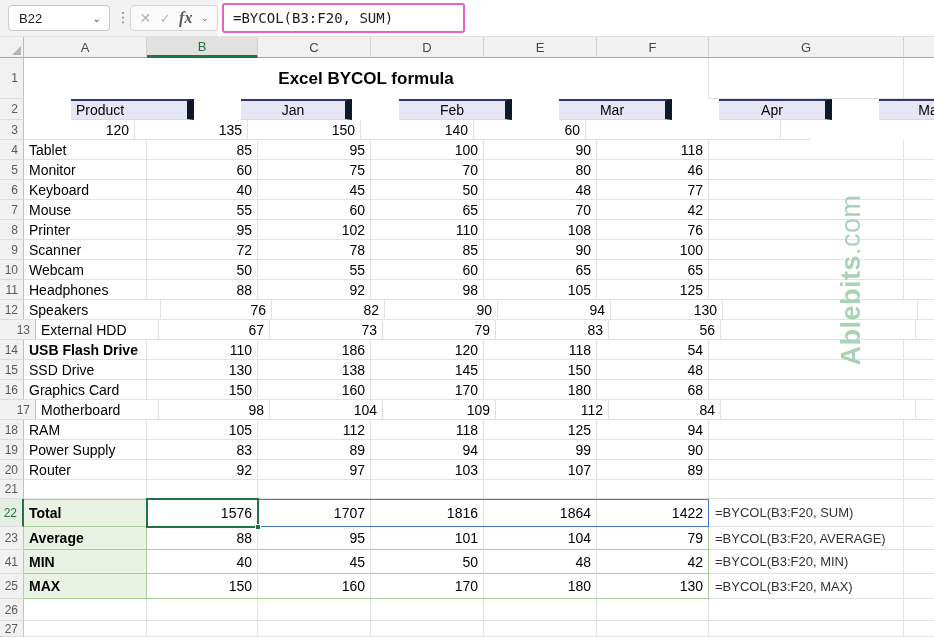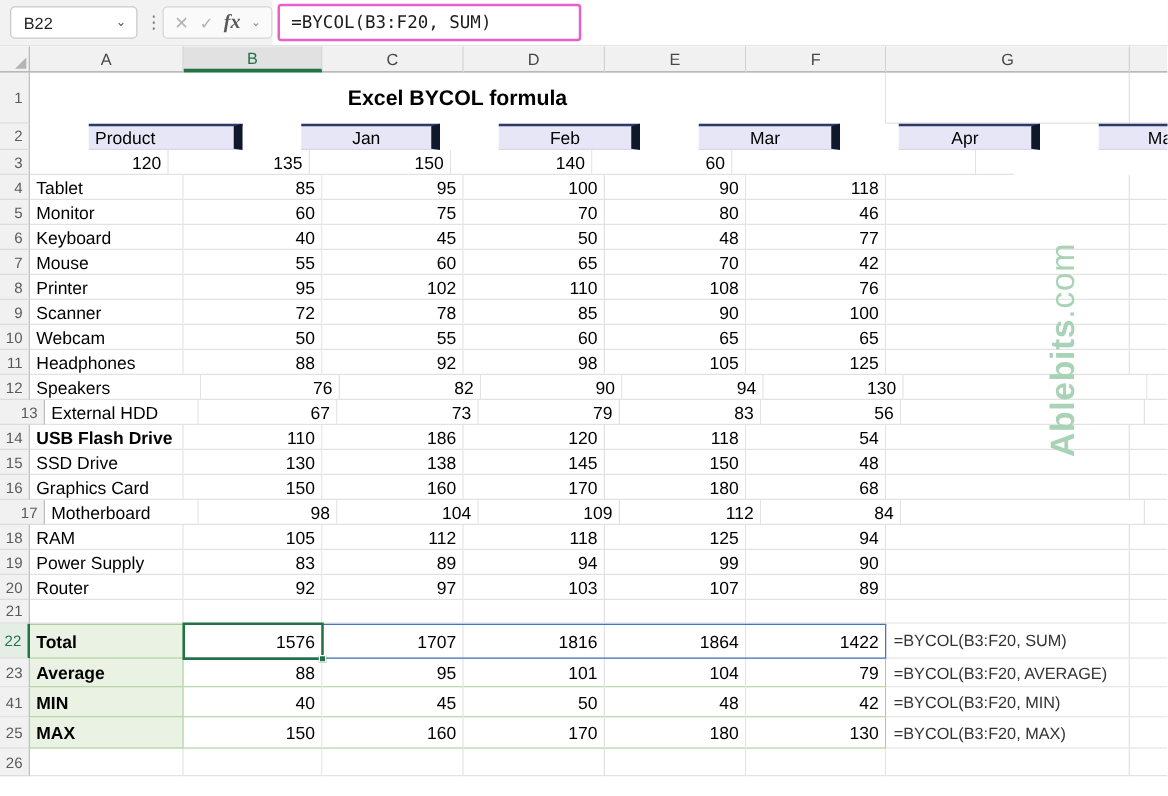--- a/index.html
+++ b/index.html
@@ -380,20 +380,31 @@
         <div class="rh" style="width: 24px; height: 22px;">26</div>
         <div class="cell" style="width: 123px; height: 22px;"></div>
         <div class="cell" style="width: 111px; height: 22px;"></div>
         <div class="cell" style="width: 113px; height: 22px;"></div>
         <div class="cell" style="width: 113px; height: 22px;"></div>
         <div class="cell" style="width: 113px; height: 22px;"></div>
         <div class="cell" style="width: 112px; height: 22px;"></div>
         <div class="cell" style="width: 195px; height: 22px;"></div>
         <div class="cell last" style="width: 30px; height: 22px;"></div>
       </div>
+      <div class="row" style="height: 16px;">
+        <div class="rh" style="width: 24px; height: 16px;">27</div>
+        <div class="cell" style="width: 123px; height: 16px;"></div>
+        <div class="cell" style="width: 111px; height: 16px;"></div>
+        <div class="cell" style="width: 113px; height: 16px;"></div>
+        <div class="cell" style="width: 113px; height: 16px;"></div>
+        <div class="cell" style="width: 113px; height: 16px;"></div>
+        <div class="cell" style="width: 112px; height: 16px;"></div>
+        <div class="cell" style="width: 195px; height: 16px;"></div>
+        <div class="cell last" style="width: 30px; height: 16px;"></div>
+      </div>
       <div class="spill" style="left: 147px; top: 462px; width: 562px; height: 28px;"></div>
       <div class="active-cell" style="left: 146px; top: 461px; width: 113px; height: 30px;">
         <div class="handle"></div>
       </div>
       <div class="watermark" style="left: 851px; top: 243px;"><span class="b">Ablebits</span><span>.com</span></div>
     </div>
 
 </div>
 
 </body></html>

